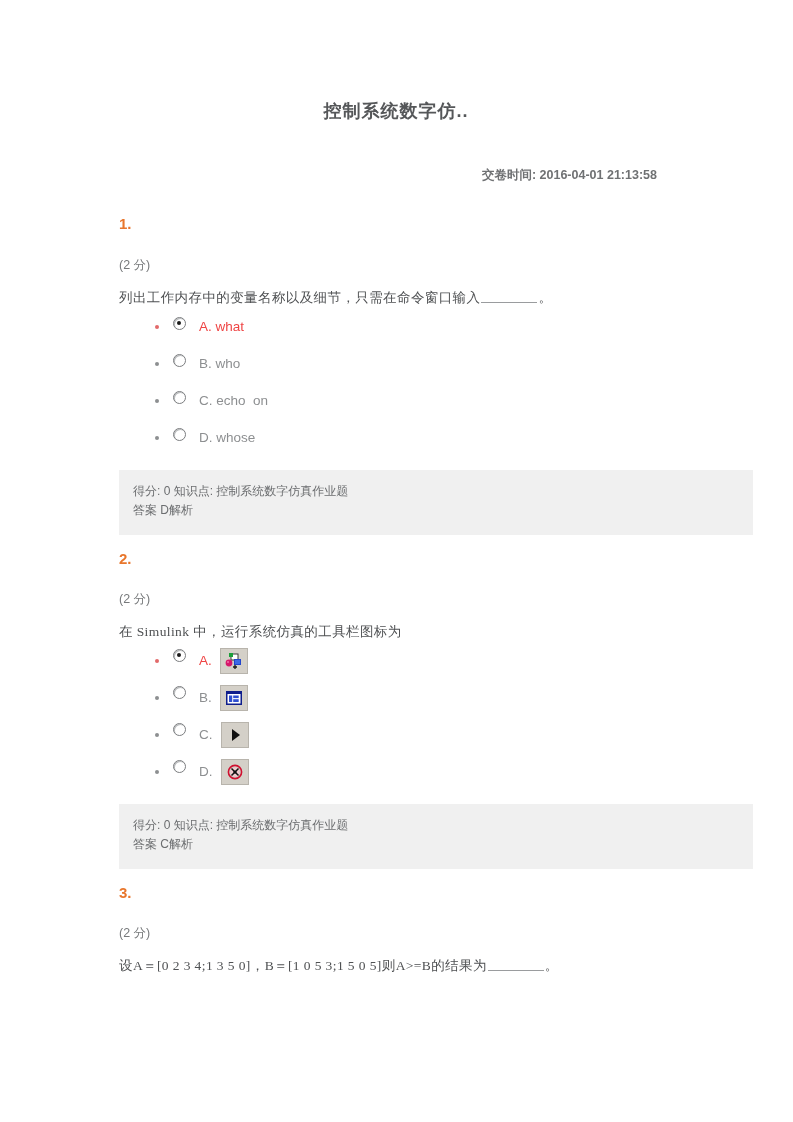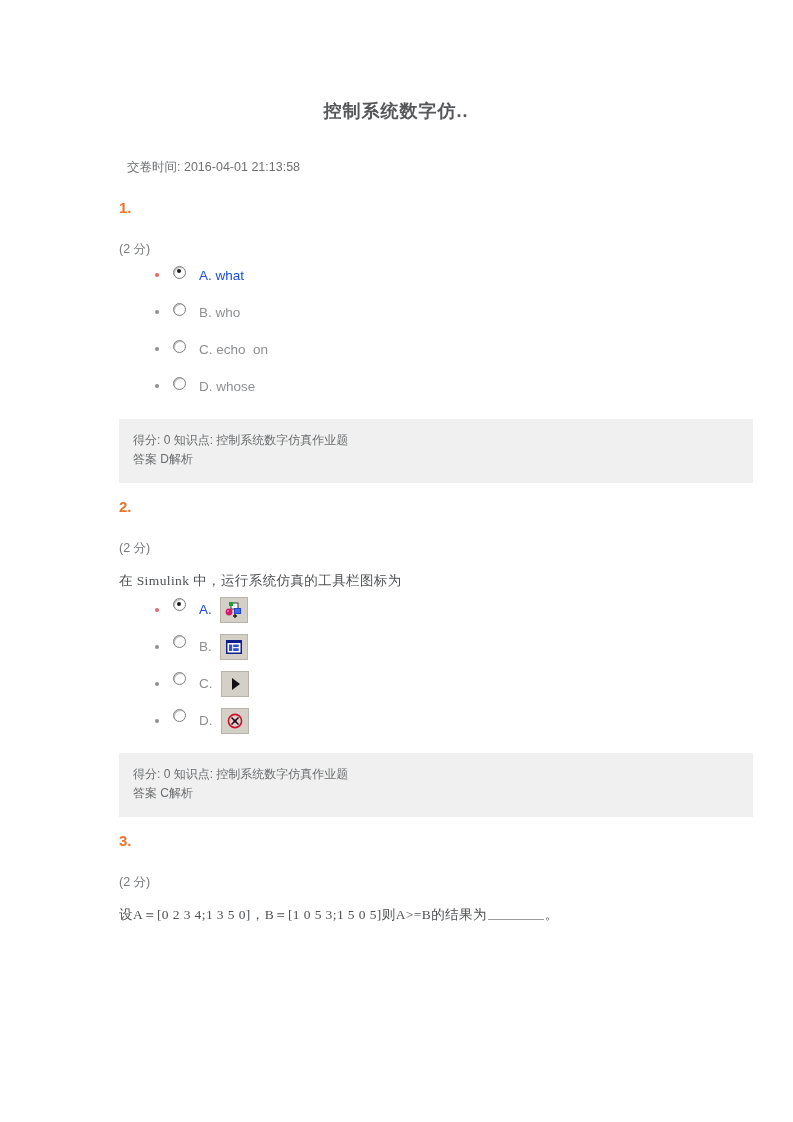--- a/index.html
+++ b/index.html
@@ -34,26 +34,26 @@
     margin: 0;
     padding-top: 100px;
     text-align: center;
     font-size: 18px;
     font-weight: bold;
     color: #555759;
     letter-spacing: 1px;
     line-height: 1.3;
   }
   .doc-subtitle {
-    margin: 8px;
+    margin: 16px;
     padding-top: 28px;
-    text-align: left;
+    text-align: right;
     font-size: 12.5px;
     color: #6f7173;
-    font-weight: normal;
+    font-weight: bold;
   }
   .doc-subtitle .label { letter-spacing: 0px; }
 
   
   .section-title {
     margin: 0;
     padding-top: 28px;
     font-size: 13.5px;
     font-weight: bold;
     color: #8a8c8e;
@@ -136,21 +136,21 @@
     width: 4px; height: 4px;
     border-radius: 50%;
     background: #1a1a1a;
   }
   .opt-text {
     font-size: 13.5px;
     color: #8d8f91;
     line-height: 1.2;
     white-space: pre;
   }
-  li.selected .opt-text { color: #1d4ed8; }
+  li.selected .opt-text { color: #ef4444; }
 
   
   ul.options.img-options li { padding: 6px 0 5px 0; }
   ul.options.img-options .opt-text { margin-right: 8px; }
   .opt-img {
     width: 28px;
     height: 26px;
     background: #d4d0c8;
     border: 1px solid #b8b4ac;
     position: relative;
@@ -182,20 +182,23 @@
 
     <div class="doc-subtitle">
       <span class="label">交卷时间:</span>
       <span>2016-04-01 21:13:58</span>
     </div>
 
 
     <div class="q-block">
       <div class="q-number">1.</div>
       <div class="q-score">(2 分)</div>
+      <div class="q-stem">
+        <span>列出工作内存中的变量名称以及细节，只需在命令窗口输入</span><span class="blank"></span><span>。</span>
+      </div>
 
       <ul class="options">
         <li class="selected">
           <span class="bullet"></span>
           <span class="radio checked"></span>
           <span class="opt-text">A. what</span>
         </li>
         <li>
           <span class="bullet"></span>
           <span class="radio"></span>

